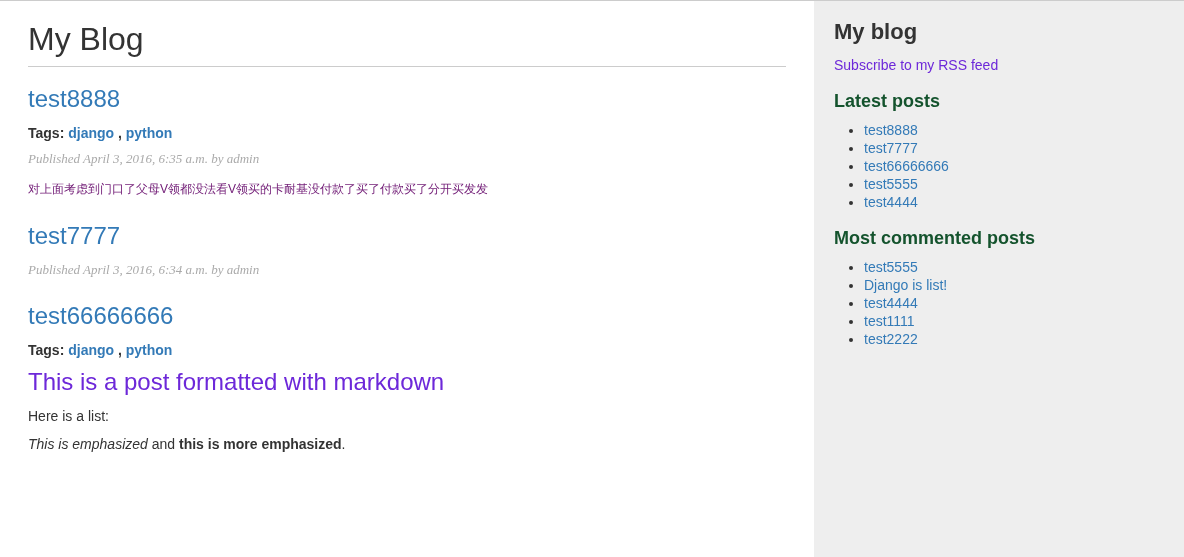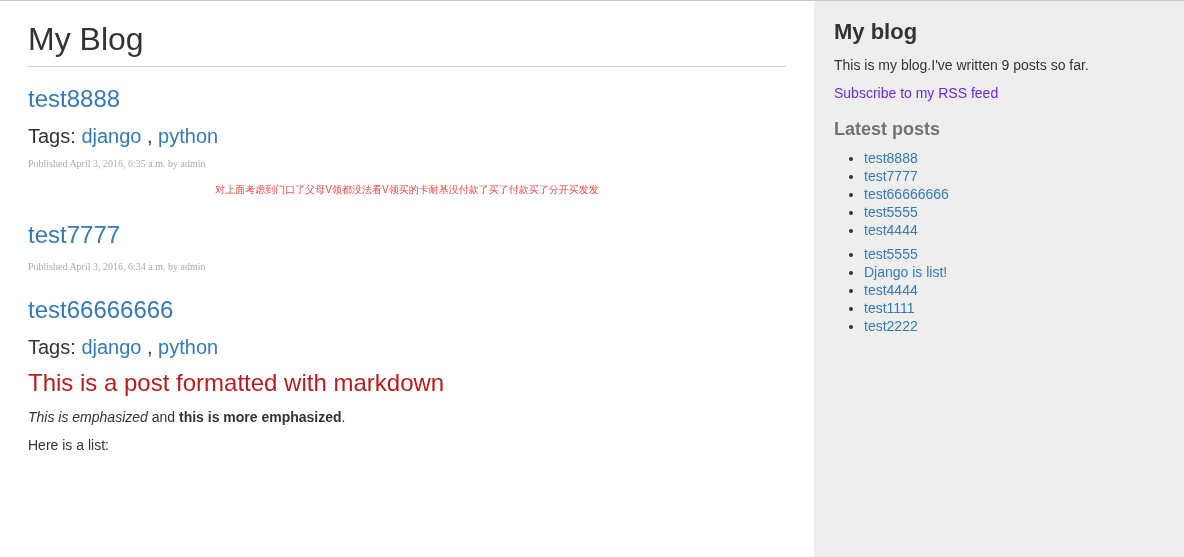--- a/index.html
+++ b/index.html
@@ -38,44 +38,45 @@
     border-top: 1px solid #ccc;
     margin: 0 0 18px 0;
   }
   .post { margin-bottom: 24px; }
   .post h2 {
     margin: 0 0 12px 0;
     font-size: 24px;
     font-weight: normal;
   }
   .post h2 a { color: #337ab7; text-decoration: none; }
-  .tags-line { font-size: 20px; margin-bottom: 10px; color: #333; }
+  .tags-line { font-size: 14px; margin-bottom: 10px; color: #333; font-weight: bold; }
   .tags-line a { color: #337ab7; text-decoration: none; }
   .meta {
     font-family: Georgia, 'Times New Roman', serif;
+    font-style: italic;
     color: #aaa;
-    font-size: 10px;
+    font-size: 13px;
     margin-bottom: 14px;
   }
-  .post-body { font-size: 10px; color: #ef4444; margin-bottom: 4px; text-align: center; }
-  .md-heading { font-size: 24px; font-weight: normal; margin: 10px 0 16px 0; color: #b91c1c; }
+  .post-body { font-size: 12px; color: #701a75; margin-bottom: 4px; }
+  .md-heading { font-size: 24px; font-weight: normal; margin: 10px 0 16px 0; color: #6d28d9; }
   .md-line { font-size: 14px; margin-bottom: 12px; }
   .md-line em { font-style: italic; }
   .md-line strong { font-weight: bold; }
   .sidebar h2 {
     font-size: 22px;
     font-weight: bold;
     margin: 0 0 12px 0;
     color: #333;
   }
   .sidebar h3 {
     font-size: 18px;
     font-weight: bold;
     margin: 18px 0 10px 0;
-    color: #737373;
+    color: #14532d;
   }
   .sidebar p { margin: 0 0 12px 0; }
   .sidebar a { color: #6d28d9; text-decoration: none; }
   .sidebar ul { margin: 0 0 8px 0; padding-left: 30px; }
   .sidebar li { margin-bottom: 2px; list-style: disc; color: #333; }
   .sidebar li a { color: #337ab7; }
 </style>
 </head>
 <body>
 
@@ -92,40 +93,40 @@
           <div class="post-body">对上面考虑到门口了父母V领都没法看V领买的卡耐基没付款了买了付款买了分开买发发</div>
         </div>
         <div class="post">
           <h2><a href="#">test7777</a></h2>
           <div class="meta">Published April 3, 2016, 6:34 a.m. by admin</div>
         </div>
         <div class="post">
           <h2><a href="#">test66666666</a></h2>
           <div class="tags-line"><span>Tags:</span> <a href="#">django</a> , <a href="#">python</a></div>
           <h2 class="md-heading">This is a post formatted with markdown</h2>
+          <div class="md-line">Here is a list:</div>
           <div class="md-line"><em>This is emphasized</em><span> and </span><strong>this is more emphasized</strong><span>.</span></div>
-          <div class="md-line">Here is a list:</div>
         </div>
       </div>
   </div>
 
   <div class="sidebar">
     <h2>My blog</h2>
-    <p>This is my blog.I've written 9 posts so far.</p>
     <p><a href="#">Subscribe to my RSS feed</a></p>
 
     <h3>Latest posts</h3>
     <ul id="latest-list">
         <li><a href="#">test8888</a></li>
         <li><a href="#">test7777</a></li>
         <li><a href="#">test66666666</a></li>
         <li><a href="#">test5555</a></li>
         <li><a href="#">test4444</a></li>
       </ul>
 
+    <h3>Most commented posts</h3>
     <ul id="commented-list">
         <li><a href="#">test5555</a></li>
         <li><a href="#">Django is list!</a></li>
         <li><a href="#">test4444</a></li>
         <li><a href="#">test1111</a></li>
         <li><a href="#">test2222</a></li>
       </ul>
   </div>
 </div>
 

